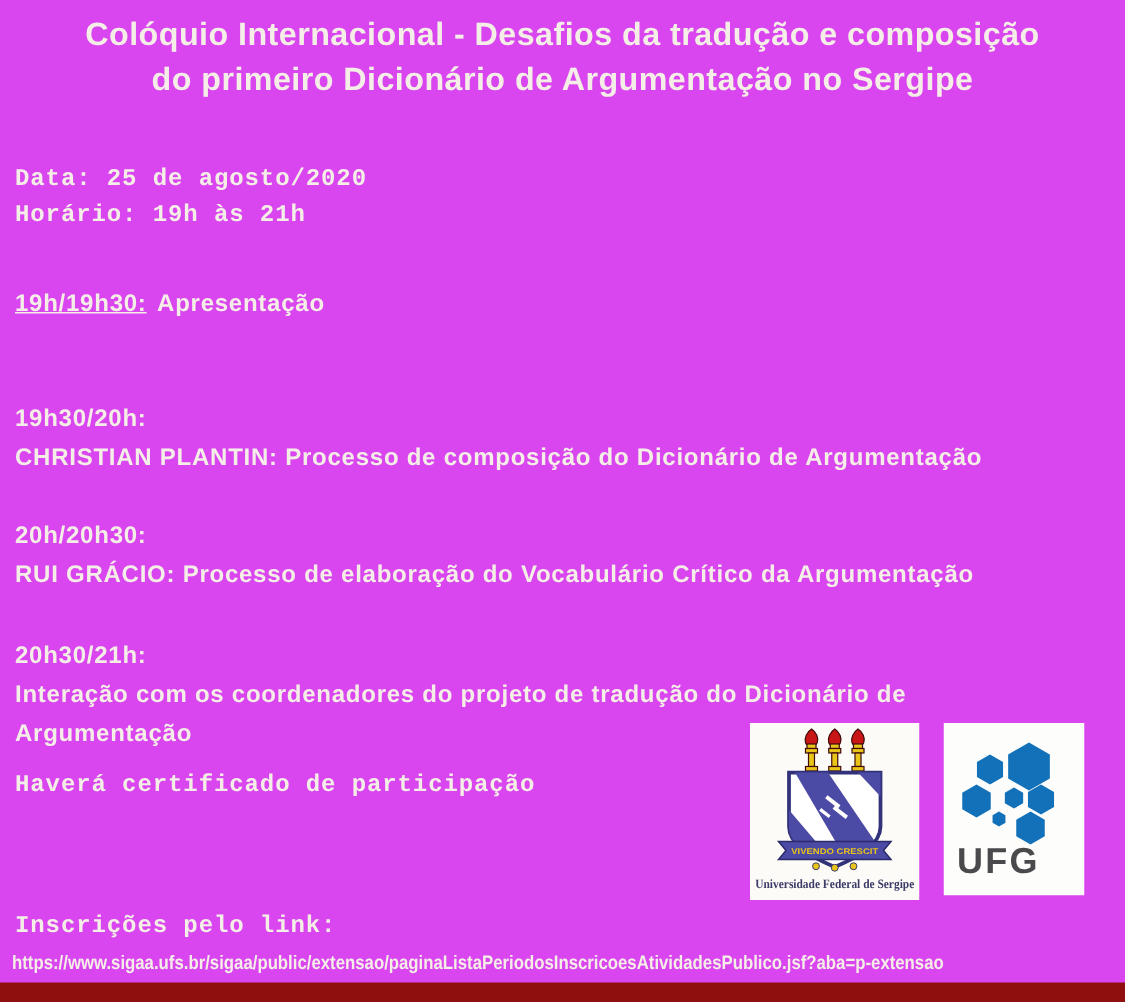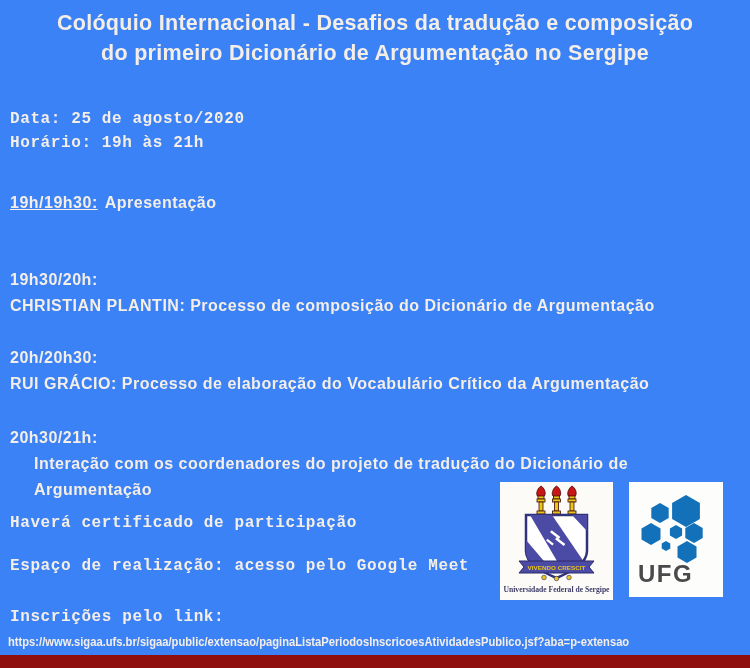--- a/index.html
+++ b/index.html
@@ -1,30 +1,30 @@
 <!DOCTYPE html>
 <html><head>
 <meta charset="utf-8">
 <style>
   html,body{margin:0;padding:0;background:#555;}
   .poster{
     position:relative;width:750px;height:668px;overflow:hidden;
-    background:#3b82f6;color:#F4EEE7;
+    background:#d946ef;color:#F4EEE7;
     font-family:"Liberation Sans",sans-serif;font-weight:bold;
   }
   .abs{position:absolute;left:10px;white-space:nowrap;}
   .title{
     position:absolute;top:8px;left:0;right:0;text-align:center;
     font-size:21.5px;line-height:30px;letter-spacing:.3px;
   }
   .body-line{font-size:16px;letter-spacing:.6px;line-height:24px;font-family:Liberation Mono, monospace;}
   .sched-block{font-size:16px;letter-spacing:.5px;line-height:26px;}
   .sched-time{display:block;margin-top:24px;}
   .sched-activity{display:block;}
-  .wrap{white-space:normal;max-width:700px;margin-left:24px;}
+  .wrap{white-space:normal;max-width:700px;}
   .inline-time{margin-right:7px;text-decoration:underline;}
   .url-line{
     position:absolute;left:8px;top:634px;font-size:13px;letter-spacing:0;
     white-space:nowrap;transform:scaleX(.86);transform-origin:0 50%;
     color:#F4EEE7;text-decoration:none;
   }
   .footer-strip{position:absolute;left:0;bottom:0;width:750px;height:13px;background:#8F0E0E;}
   .logo-box{position:absolute;display:block;}
   .ufs-box{left:500px;top:482px;}
   .ufg-box{left:629px;top:482px;}
@@ -55,21 +55,20 @@
     <span class="sched-time">20h/20h30:</span>
     <span class="sched-activity">RUI GRÁCIO: Processo de elaboração do Vocabulário Crítico da Argumentação</span>
   </div>
 
   <div class="abs sched-block" style="top:401px">
     <span class="sched-time">20h30/21h:</span>
     <span class="sched-activity wrap">Interação com os coordenadores do projeto de tradução do Dicionário de Argumentação</span>
   </div>
 
   <div class="abs body-line" style="top:511px">Haverá certificado de participação</div>
-  <div class="abs body-line" style="top:554px">Espaço de realização: acesso pelo Google Meet</div>
 
   <div class="abs body-line" style="top:605px">Inscrições pelo link:</div>
   <a href="#" class="url-line">https://www.sigaa.ufs.br/sigaa/public/extensao/paginaListaPeriodosInscricoesAtividadesPublico.jsf?aba=p-extensao</a>
 
   <svg class="logo-box ufs-box" width="113" height="118" viewBox="0 0 113 118">
     <rect x="0" y="0" width="113" height="118" fill="#FCFBF8"></rect>
 
     <g stroke="#3F0A0A" stroke-width="0.8">
       <g>
         <path d="M41,4 c3.2,2 5,6.2 3.8,9.2 c-1.2,2.8 -6.8,2.8 -7.8,0 c-1,-3 1,-7.2 4,-9.2 z" fill="#C81515"></path>

